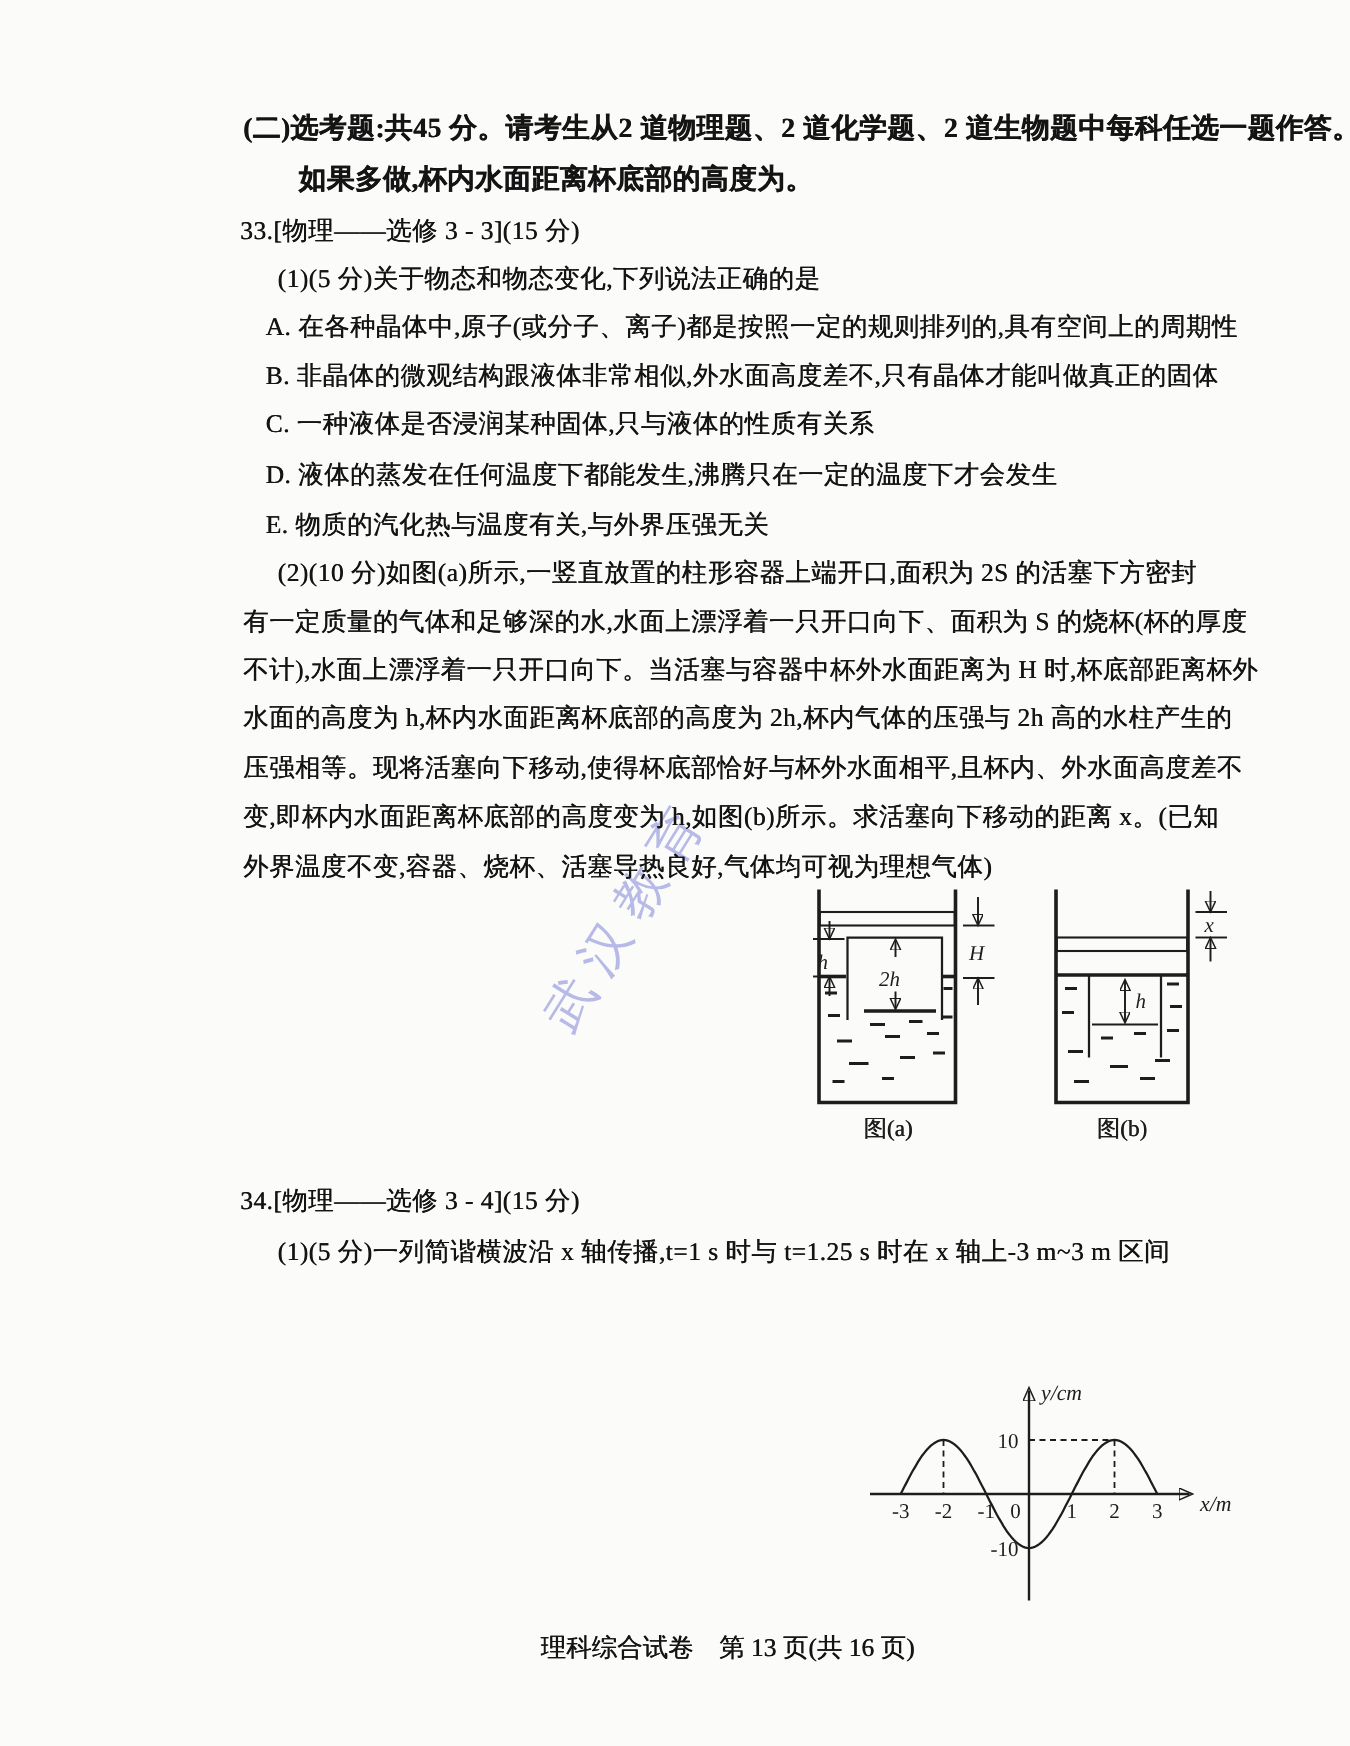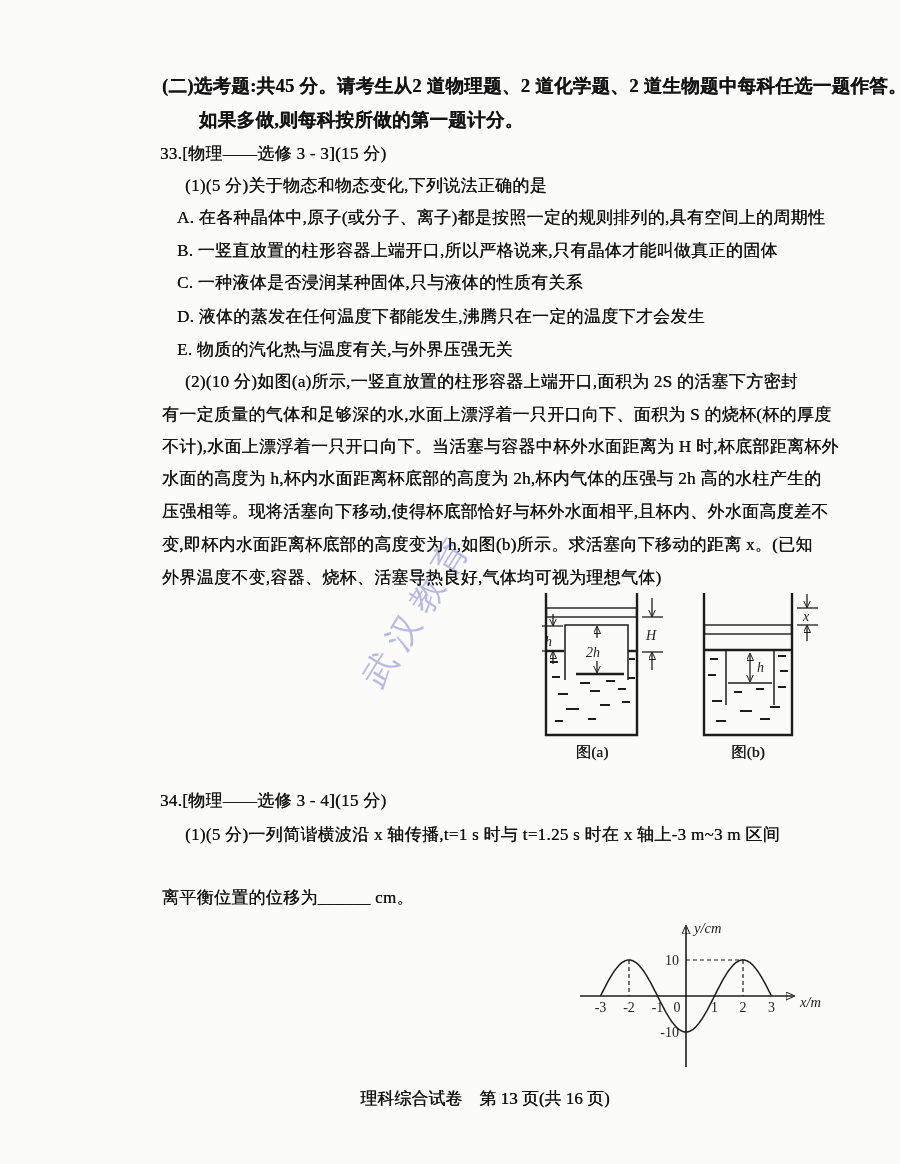--- a/index.html
+++ b/index.html
@@ -31,26 +31,26 @@
   .axlabel{font-size:14.5px;font-style:italic;}
 </style>
 </head>
 <body>
 
 <div class="page">
 
   <div class="watermark">武汉教育</div>
 
   <div class="ln b" style="left:162px;top:75px">(二)选考题:共45 分。请考生从2 道物理题、2 道化学题、2 道生物题中每科任选一题作答。</div>
-  <div class="ln b" style="left:199px;top:109px">如果多做,则每科按所做的第一题计分。</div>
+  <div class="ln b" style="left:199px;top:109px">如果多做,杯内水面距离杯底部的高度为。</div>
 
   <div class="ln" style="left:160px;top:144px">33.[物理——选修 3 - 3](15 分)</div>
   <div class="ln" style="left:185px;top:176px">(1)(5 分)关于物态和物态变化,下列说法正确的是</div>
   <div class="ln" style="left:177px;top:208px">A. 在各种晶体中,原子(或分子、离子)都是按照一定的规则排列的,具有空间上的周期性</div>
-  <div class="ln" style="left:177px;top:241px">B. 一竖直放置的柱形容器上端开口,所以严格说来,只有晶体才能叫做真正的固体</div>
+  <div class="ln" style="left:177px;top:241px">B. 非晶体的微观结构跟液体非常相似,外水面高度差不,只有晶体才能叫做真正的固体</div>
   <div class="ln" style="left:177px;top:273px">C. 一种液体是否浸润某种固体,只与液体的性质有关系</div>
   <div class="ln" style="left:177px;top:307px">D. 液体的蒸发在任何温度下都能发生,沸腾只在一定的温度下才会发生</div>
   <div class="ln" style="left:177px;top:340px">E. 物质的汽化热与温度有关,与外界压强无关</div>
 
   <div class="ln" style="left:185px;top:372px">(2)(10 分)如图(a)所示,一竖直放置的柱形容器上端开口,面积为 2S 的活塞下方密封</div>
   <div class="ln" style="left:162px;top:405px">有一定质量的气体和足够深的水,水面上漂浮着一只开口向下、面积为 S 的烧杯(杯的厚度</div>
   <div class="ln" style="left:162px;top:437px">不计),水面上漂浮着一只开口向下。当活塞与容器中杯外水面距离为 H 时,杯底部距离杯外</div>
   <div class="ln" style="left:162px;top:469px">水面的高度为 h,杯内水面距离杯底部的高度为 2h,杯内气体的压强与 2h 高的水柱产生的</div>
   <div class="ln" style="left:162px;top:502px">压强相等。现将活塞向下移动,使得杯底部恰好与杯外水面相平,且杯内、外水面高度差不</div>
   <div class="ln" style="left:162px;top:535px">变,即杯内水面距离杯底部的高度变为 h,如图(b)所示。求活塞向下移动的距离 x。(已知</div>
@@ -142,21 +142,20 @@
           <line x1="240" y1="119" x2="250" y2="119"></line>
         <line x1="186" y1="133" x2="196" y2="133"></line>
           <line x1="230" y1="131" x2="240" y2="131"></line>
       </g>
       <text class="figlabel" x="218" y="169" text-anchor="middle">图(b)</text>
     </g>
   </svg>
 
   <div class="ln" style="left:160px;top:791px">34.[物理——选修 3 - 4](15 分)</div>
   <div class="ln" style="left:185px;top:825px">(1)(5 分)一列简谐横波沿 x 轴传播,t=1 s 时与 t=1.25 s 时在 x 轴上-3 m~3 m 区间</div>
-  <div class="ln" style="left:162px;top:888px">离平衡位置的位移为______ cm。</div>
 
   <svg style="left:550px;top:915px;width:290px;height:165px" viewBox="0 0 290 165">
     <defs>
       <marker id="ah2" markerUnits="userSpaceOnUse" markerWidth="10" markerHeight="10" refX="7" refY="4" orient="auto">
         <path d="M0,0 L9,4 L0,8 Z" fill="#1d1d1d" stroke="none"></path>
       </marker>
     </defs>
     <line class="axis" x1="30" y1="81" x2="243" y2="81" marker-end="url(#ah2)"></line>
     <line class="axis" x1="136" y1="152" x2="136" y2="12" marker-end="url(#ah2)"></line>
     <text class="axlabel" x="144" y="18">y/cm</text>

